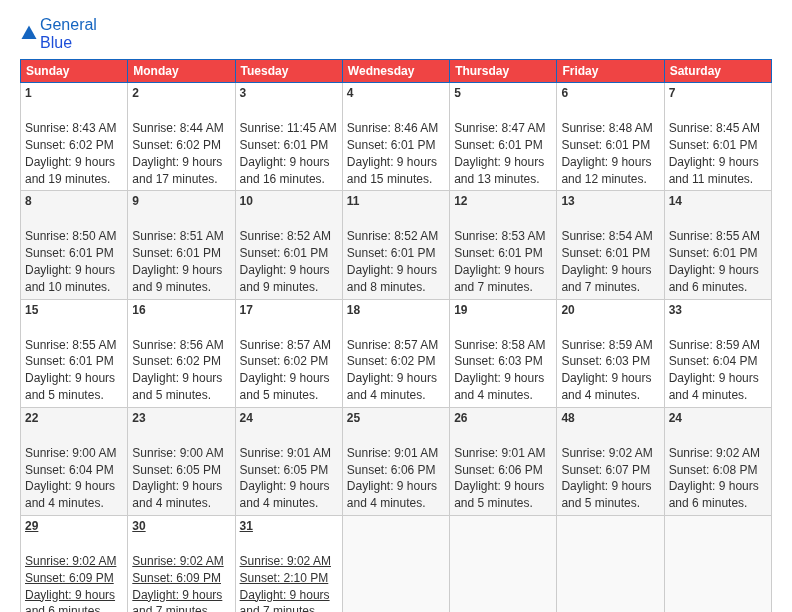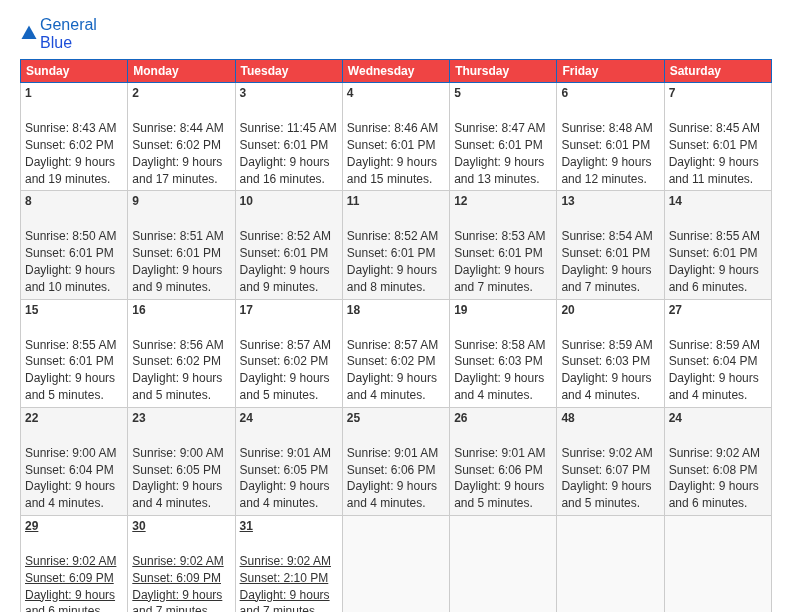--- a/index.html
+++ b/index.html
@@ -294,21 +294,21 @@
       </td>
           <td>
         <span class="day-num">20</span>
         <div class="day-info">
           <span>Sunrise: 8:59 AM</span><br>
           <span>Sunset: 6:03 PM</span><br>
           <span>Daylight: 9 hours and 4 minutes.</span>
         </div>
       </td>
           <td>
-        <span class="day-num">27</span>
+        <span class="day-num">33</span>
         <div class="day-info">
           <span>Sunrise: 8:59 AM</span><br>
           <span>Sunset: 6:04 PM</span><br>
           <span>Daylight: 9 hours and 4 minutes.</span>
         </div>
       </td>
         </tr>
         <tr>
           <td>
         <span class="day-num">22</span>

